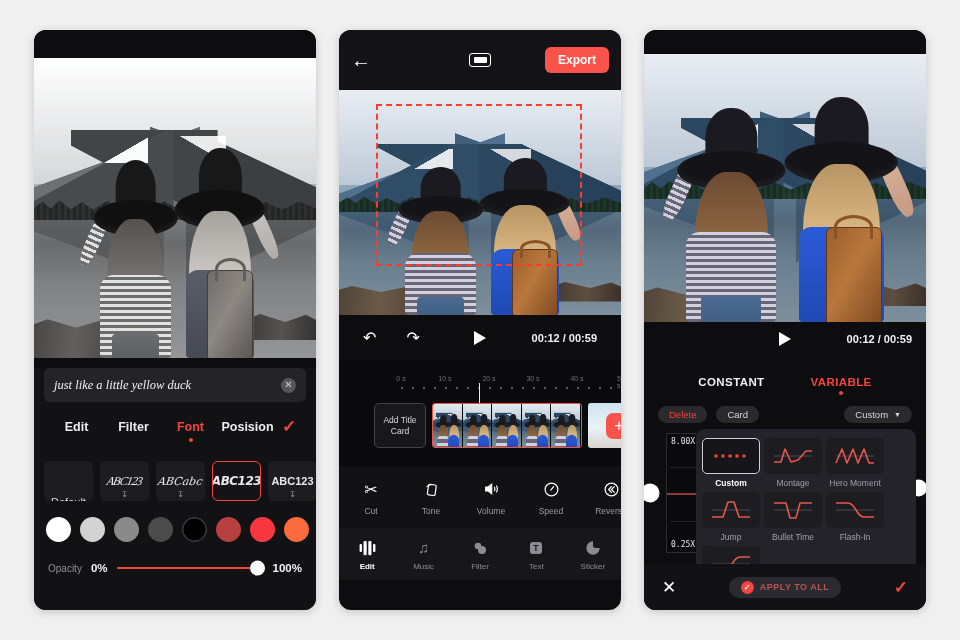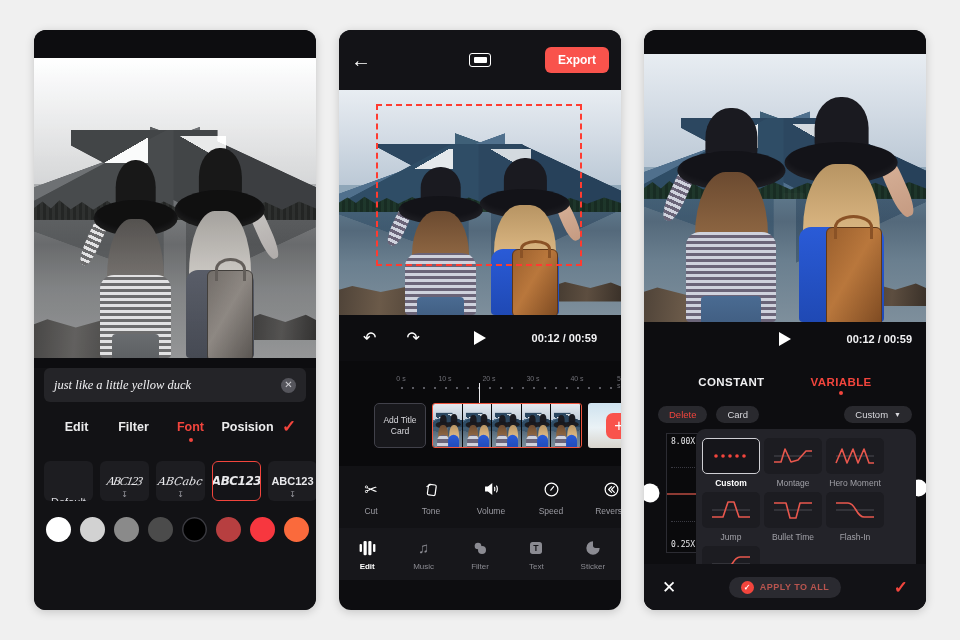--- a/index.html
+++ b/index.html
@@ -412,20 +412,28 @@
           <span class="swatch" style="background: rgb(255, 255, 255);"></span>
           <span class="swatch" style="background: rgb(210, 210, 210);"></span>
           <span class="swatch" style="background: rgb(138, 138, 138);"></span>
           <span class="swatch" style="background: rgb(75, 75, 75);"></span>
           <span class="swatch black" style="background: rgb(0, 0, 0);"></span>
           <span class="swatch" style="background: rgb(183, 63, 64);"></span>
           <span class="swatch" style="background: rgb(247, 55, 63);"></span>
           <span class="swatch" style="background: rgb(250, 106, 60);"></span>
         </div>
 
+      <div class="opacity-row">
+        <span class="lbl">Opacity</span>
+        <span class="pct">0%</span>
+        <span class="track">
+            <span class="knob"></span>
+          </span>
+        <span class="pct">100%</span>
+      </div>
     </div>
   </div>
 
   <div class="phone" id="phone2">
     <div class="p2-top">
       <span class="back-arrow">←</span>
       <span class="ratio-icon">
           <i></i>
         </span>
       <span class="export-btn">Export</span>

